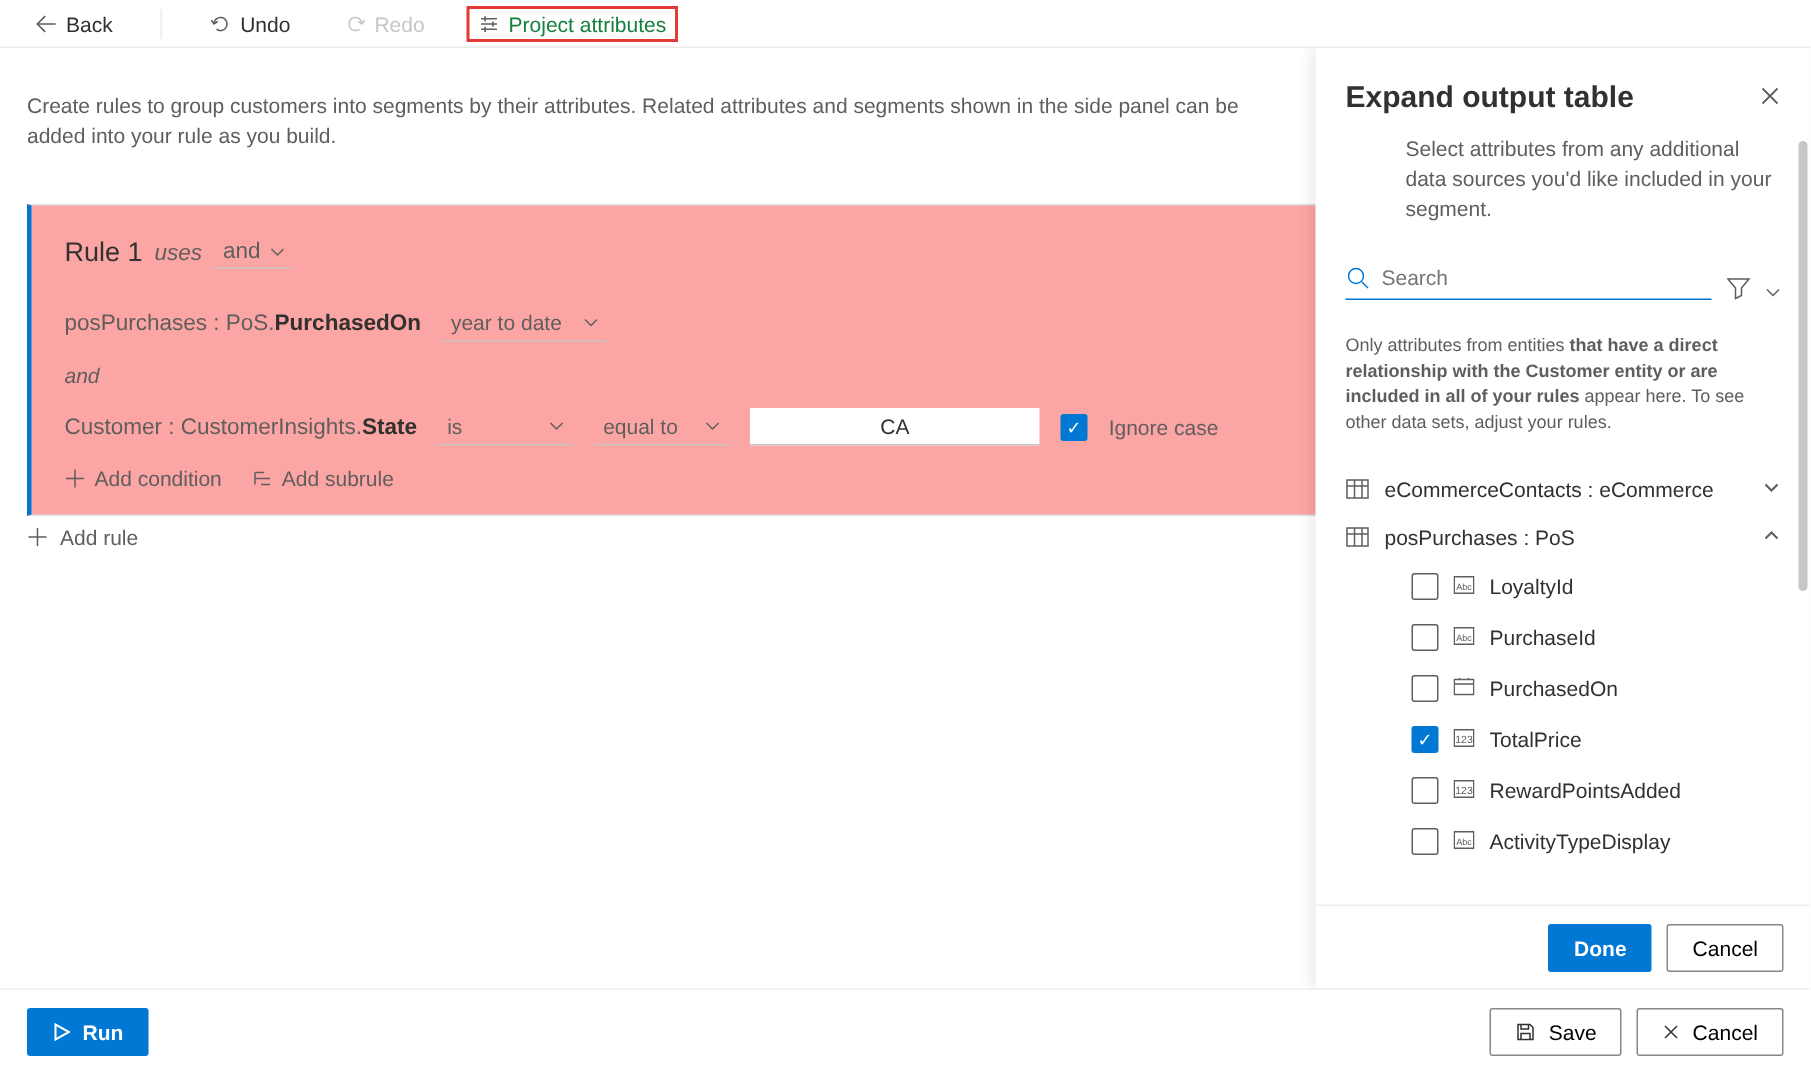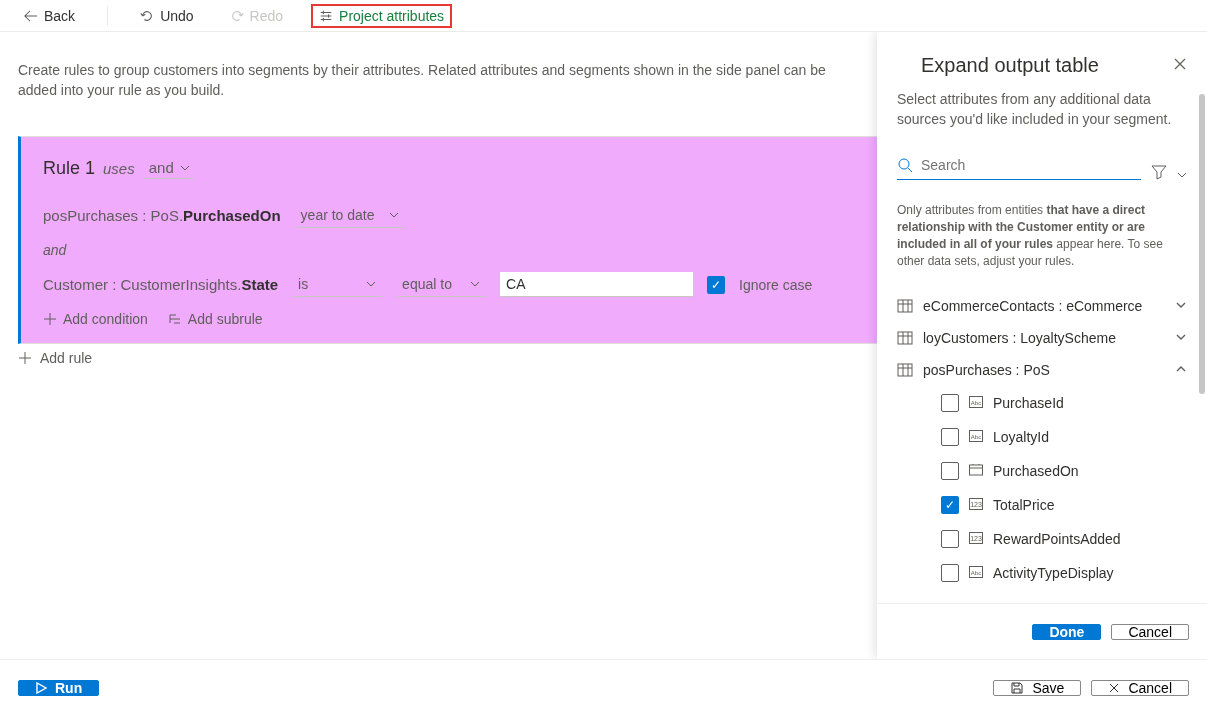--- a/index.html
+++ b/index.html
@@ -12,52 +12,52 @@
 .tb-btn.highlighted { border: 2px solid #e53935; padding: 2px 6px; }
 .tb-sep { width: 1px; height: 20px; background: #edebe9; margin: 0 4px; }
 
 .main-area { flex: 1; display: flex; overflow: hidden; position: relative; }
 .left-pane { flex: 1; padding: 0 32px 0 18px; overflow-y: auto; padding-top: 28px; }
 .page-title-row { display: flex; align-items: baseline; gap: 24px; margin-bottom: 14px; }
 .page-title { font-size: 24px; font-weight: 600; color: #323130; }
 .edit-link { color: #0078d4; font-size: 14px; cursor: pointer; }
 .page-desc { color: #605e5c; font-size: 14px; line-height: 20px; margin-bottom: 36px; max-width: 820px; }
 
-.rule-card { border: 1px solid #e1dfdd; border-left: 3px solid #0078d4; padding: 20px 22px 16px 22px; margin-bottom: 2px; background: #f0abfc; }
+.rule-card { border: 1px solid #e1dfdd; border-left: 3px solid #0078d4; padding: 20px 22px 16px 22px; margin-bottom: 2px; background: #fca5a5; }
 .rule-header { display: flex; align-items: center; margin-bottom: 24px; position: relative; }
 .rule-title { font-size: 18px; font-weight: 400; margin-right: 8px; }
 .uses-text { color: #605e5c; font-size: 15px; margin-right: 8px; font-style: italic; }
 .dropdown-inline { display: inline-flex; align-items: center; gap: 6px; border-bottom: 1px solid #c8c6c4; padding: 2px 4px 2px 6px; color: #605e5c; cursor: pointer; font-size: 15px; }
 .rule-header-actions { margin-left: auto; display: flex; gap: 18px; color: #605e5c; }
 
 .cond-row { display: flex; align-items: center; gap: 14px; margin-bottom: 14px; color: #605e5c; flex-wrap: wrap; }
 .cond-text { font-size: 15px; }
 .cond-text .bold { font-weight: 600; color: #323130; }
 .dropdown-box { display: inline-flex; align-items: center; justify-content: space-between; min-width: 90px; border-bottom: 1px solid #c8c6c4; padding: 4px 6px; color: #605e5c; cursor: pointer; gap: 6px; }
-.text-input { border: none; border-bottom: 1px solid #c8c6c4; padding: 4px 6px; min-width: 100px; font-size: 14px; color: #323130; outline: none; }
+.text-input { border: none; border-bottom: 1px solid #c8c6c4; padding: 4px 6px; min-width: 100px; font-size: 14px; color: #323130; outline: none; text-align: center; }
 .checkbox { width: 18px; height: 18px; background: #0078d4; display: inline-flex; align-items: center; justify-content: center; color: #fff; font-size: 12px; border-radius: 2px; }
 .checkbox.unchecked { background: #fff; border: 1px solid #605e5c; }
 .cond-actions { margin-left: auto; display: flex; gap: 18px; color: #605e5c; }
 .and-text { font-style: italic; color: #605e5c; margin: 0 0 14px 0; }
 
 .add-row { display: flex; gap: 20px; margin-top: 10px; }
 .add-link { display: flex; align-items: center; gap: 6px; color: #605e5c; cursor: pointer; font-size: 14px; }
 .add-rule { display: flex; align-items: center; gap: 8px; color: #605e5c; cursor: pointer; margin-top: 6px; }
 
 .footer { height: 56px; border-top: 1px solid #eee; display: flex; align-items: center; padding: 0 18px; gap: 10px; }
-.btn { display: inline-flex; align-items: center; gap: 8px; padding: 6px 16px; border: 1px solid #8a8886; background: #fff; cursor: pointer; font-size: 14px; border-radius: 2px; height: 16px; }
+.btn { display: inline-flex; align-items: center; gap: 8px; padding: 6px 16px; border: 1px solid #8a8886; background: #fff; cursor: pointer; font-size: 14px; border-radius: 2px; height: 32px; }
 .btn.primary { background: #0078d4; color: #fff; border: 1px solid #0078d4; font-weight: 600; }
 .footer .right { margin-left: auto; display: flex; gap: 10px; }
 
 .side-panel { position: absolute; right: 0; top: 0; bottom: 0; width: 330px; background: #fff; box-shadow: -2px 0 10px rgba(0,0,0,0.12); display: flex; flex-direction: column; }
 .sp-scroll { flex: 1; overflow-y: auto; padding: 22px 20px 0 20px; position: relative; }
 .sp-title-row { display: flex; align-items: center; margin-bottom: 12px; }
-.sp-title { font-size: 20px; font-weight: 400; flex: 1; margin-left: 24px; }
+.sp-title { font-size: 20px; font-weight: 700; flex: 1; }
 .sp-close { color: #605e5c; cursor: pointer; font-size: 14px; }
-.sp-desc { color: #605e5c; font-size: 14px; line-height: 20px; margin-bottom: 24px; }
+.sp-desc { color: #605e5c; font-size: 14px; line-height: 20px; margin-bottom: 24px; margin-left: 40px; }
 .sp-search-row { display: flex; align-items: flex-end; gap: 10px; margin-bottom: 22px; }
 .sp-search { flex: 1; display: flex; align-items: center; gap: 8px; border-bottom: 1px solid #0078d4; padding: 4px 0 6px 0; }
 .sp-search input { border: none; outline: none; flex: 1; font-size: 14px; }
 .sp-note { color: #605e5c; font-size: 12px; line-height: 17px; margin-bottom: 20px; }
 .sp-note .strong { font-weight: 600; }
 .sp-group { display: flex; align-items: center; gap: 10px; padding: 8px 0; color: #323130; cursor: pointer; }
 .sp-group.expanded { font-weight: 400; justify-content: space-between; }
 .sp-group .chev { margin-left: auto; color: #605e5c; }
 .sp-attrs { padding-left: 44px; margin-bottom: 8px; }
 .sp-attr { display: flex; align-items: center; gap: 10px; padding: 8px 0; }
@@ -236,56 +236,46 @@
           <div class="sp-group">
             <svg width="16" height="16" viewBox="0 0 16 16">
               <rect x="1" y="2" width="14" height="12" stroke="#605e5c" fill="none"></rect>
               <path d="M1 6h14M6 2v12M11 2v12" stroke="#605e5c"></path>
             </svg>
             <span>eCommerceContacts : eCommerce</span>
             <span class="chev"><svg width="12" height="12" viewBox="0 0 12 12">
                 <path d="M2 4l4 4 4-4" stroke="#605e5c" fill="none" stroke-width="1.4"></path>
               </svg></span>
           </div>
-          <div class="sp-group">
-            <svg width="16" height="16" viewBox="0 0 16 16">
-              <rect x="1" y="2" width="14" height="12" stroke="#605e5c" fill="none"></rect>
-              <path d="M1 6h14M6 2v12M11 2v12" stroke="#605e5c"></path>
-            </svg>
-            <span>loyCustomers : LoyaltyScheme</span>
-            <span class="chev"><svg width="12" height="12" viewBox="0 0 12 12">
-                <path d="M2 4l4 4 4-4" stroke="#605e5c" fill="none" stroke-width="1.4"></path>
-              </svg></span>
-          </div>
           <div class="sp-group expanded">
             <svg width="16" height="16" viewBox="0 0 16 16">
               <rect x="1" y="2" width="14" height="12" stroke="#605e5c" fill="none"></rect>
               <path d="M1 6h14M6 2v12M11 2v12" stroke="#605e5c"></path>
             </svg>
             <span>posPurchases : PoS</span>
             <span class="chev"><svg width="12" height="12" viewBox="0 0 12 12">
                 <path d="M2 8l4-4 4 4" stroke="#605e5c" fill="none" stroke-width="1.4"></path>
               </svg></span>
           </div>
           <div class="sp-attrs">
             <div class="sp-attr">
               <span class="checkbox unchecked"></span>
               <span><svg width="14" height="12" viewBox="0 0 14 12">
                   <rect x="0.5" y="0.5" width="13" height="11" stroke="#605e5c" fill="none"></rect>
                   <text x="7" y="9" font-size="6" text-anchor="middle" fill="#605e5c">Abc</text>
                 </svg></span>
+              <span>LoyaltyId</span>
+            </div>
+            <div class="sp-attr">
+              <span class="checkbox unchecked"></span>
+              <span><svg width="14" height="12" viewBox="0 0 14 12">
+                  <rect x="0.5" y="0.5" width="13" height="11" stroke="#605e5c" fill="none"></rect>
+                  <text x="7" y="9" font-size="6" text-anchor="middle" fill="#605e5c">Abc</text>
+                </svg></span>
               <span>PurchaseId</span>
-            </div>
-            <div class="sp-attr">
-              <span class="checkbox unchecked"></span>
-              <span><svg width="14" height="12" viewBox="0 0 14 12">
-                  <rect x="0.5" y="0.5" width="13" height="11" stroke="#605e5c" fill="none"></rect>
-                  <text x="7" y="9" font-size="6" text-anchor="middle" fill="#605e5c">Abc</text>
-                </svg></span>
-              <span>LoyaltyId</span>
             </div>
             <div class="sp-attr">
               <span class="checkbox unchecked"></span>
               <span><svg width="14" height="12" viewBox="0 0 14 12">
                   <rect x="0.5" y="1" width="13" height="10" stroke="#605e5c" fill="none"></rect>
                   <path d="M0.5 4h13M4 1V-1M10 1V-1" stroke="#605e5c"></path>
                 </svg></span>
               <span>PurchasedOn</span>
             </div>
             <div class="sp-attr">

